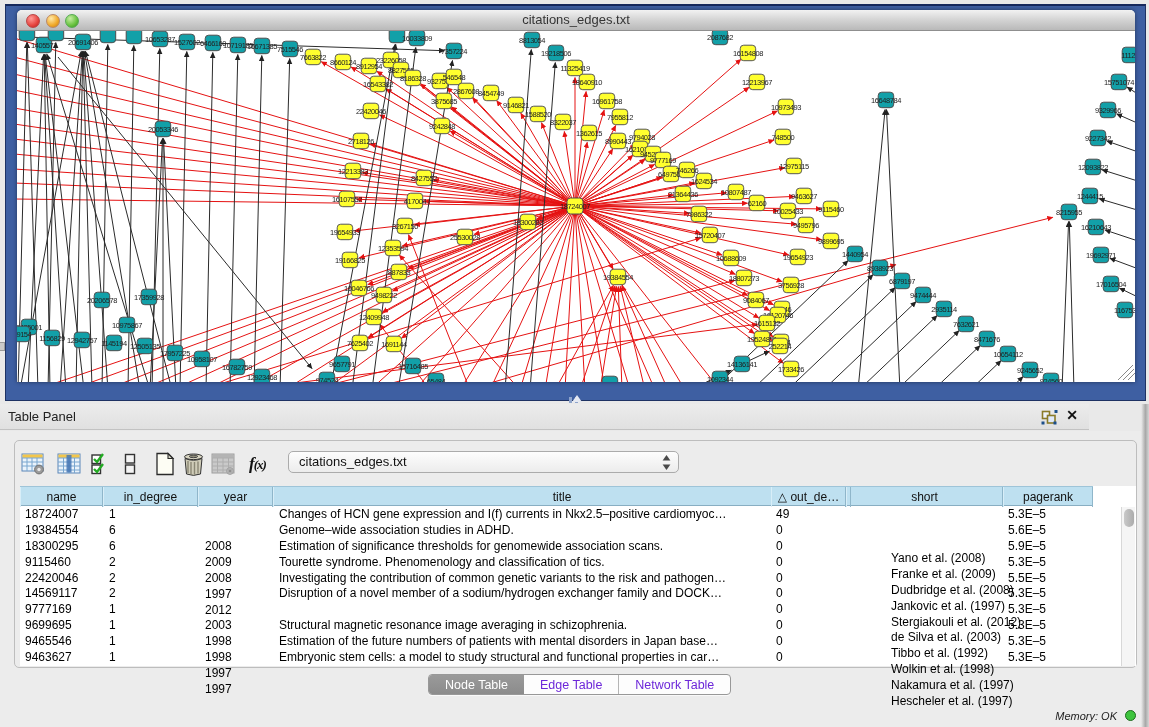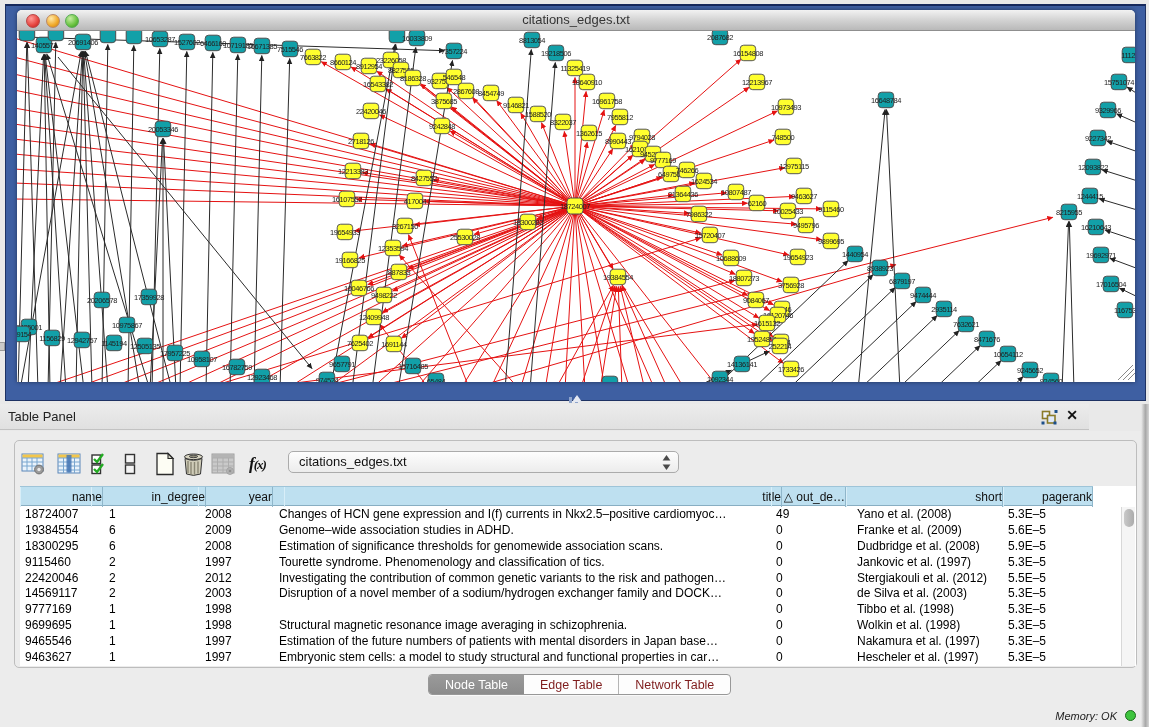--- a/index.html
+++ b/index.html
@@ -10,31 +10,31 @@
 #canvas { position:absolute; left:0; top:21px; width:1118px; height:351px; background:#fff; overflow:hidden; }
 #tpbar { position:absolute; left:0; top:404px; width:1089px; height:26px; background:linear-gradient(#ececec,#e0e0e0); border-bottom:1px solid #c2c2c2;text-align:right; }
 #tpbar .t { position:absolute; left:8px; top:5px; font-size:13px; color:#222; }
 #tparea { position:absolute; left:0; top:431px; width:1149px; height:296px; background:#ececec; }
 #panel { position:absolute; left:14px; top:9px; width:1123px; height:228px; border:1px solid #bdbdbd; border-radius:5px; background:#ececec; }
 .ticon { position:absolute; top:11px; }
 #dd { position:absolute; left:273px; top:10px; width:391px; height:22px; border:1px solid #ababab; border-radius:5px; background:linear-gradient(#fdfdfd,#ececec); font-size:13px; color:#111; line-height:20px; padding-left:10px; }
 #dd .ud { position:absolute; right:7px; top:3px; }
 #tbl { position:absolute; left:5px; top:45px; width:1116px; height:180px; background:#fff; }
 #thead { position:absolute; left:0; top:0; width:1073px; height:20px; background:#bee0f0; border-top:1px solid #9ec4d8; border-bottom:1px solid #88aec2; }
-#thead .h { position:absolute; top:0; height:20px; border-right:1px solid #8fb6ca; border-left:1px solid #d8eef8; font-size:12px; color:#111; text-align:right; line-height:20px; }
+#thead .h { position:absolute; top:0; height:20px; border-right:1px solid #8fb6ca; border-left:1px solid #d8eef8; font-size:12px; color:#111; text-align:center; line-height:20px; }
 #tbody { position:absolute; left:0; top:21px; width:1073px; }
 .tr { height:15.9px; white-space:nowrap; position:relative; }
 .c { position:absolute; top:0; font-size:12px; color:#000; height:15.9px; line-height:15.5px; overflow:hidden; }
-.c0 { left:5px; width:80px; } .c1 { left:89px; width:92px; } .c2 { left:185px; width:72px; }
+.c0 { left:5px; width:80px; } .c1 { left:89px; width:92px; } .c2 { left:185px; width:72px;margin-top:32px; }
 .c3 { left:259px; width:492px; } .c4 { left:756px; width:70px; }
-.c5 { left:837px; width:152px; } .c6 { left:988px; width:88px; }
+.c5 { left:871px; width:152px;margin-top:44px; } .c6 { left:988px; width:88px; }
 #scroll { position:absolute; left:1101px; top:21px; width:14px; height:159px; background:#f5f5f5; border-left:1px solid #d8d8d8; }
 #thumb { position:absolute; left:2px; top:2px; width:10px; height:18px; background:linear-gradient(90deg,#c9c9c9,#ababab); border-radius:5px; }
 #tabs { position:absolute; left:428px; top:243px; height:21px; border:1px solid #989898; border-radius:4px; background:#fdfdfd; font-size:12.5px; overflow:hidden; box-shadow:0 1px 0 rgba(255,255,255,.7); }
-#tabs span { display:inline-block; height:21px; line-height:20px; padding:0 16px; color:#7f1d1d; vertical-align:top; }
+#tabs span { display:inline-block; height:21px; line-height:20px; padding:0 16px; color:#6d28d9; vertical-align:top; }
 #tabs .sel { background:linear-gradient(#9a9a9a,#8a8a8a); color:#fff; }
 #tabs .sep { padding:0; width:1px; background:#b5b5b5; }
 #status { position:absolute; right:32px; top:710px; font-size:11px; color:#222;font-style:italic; }
 #memdot { position:absolute; right:13px; top:710px; width:11px; height:11px; border-radius:50%; background:#3ec43e; border:1.5px solid #1e6b1e; }
 #redge { position:absolute; right:0; top:404px; width:8px; height:323px; background:linear-gradient(90deg,#ececec,#a8a8a8 55%,#d6d6d6); }
 </style></head>
 <body>
 <div id="frame">
   <div id="win">
     <div id="titlebar">
@@ -572,23 +572,23 @@
           <path d="M17.6 17.6l2.8 2.8M20.4 17.6l-2.8 2.8" stroke="#8f8f8f" stroke-width="1.2"></path>
         </svg></div>
     <div class="ticon" style="left:234px;top:13px"><span style="font-family:'Liberation Serif',serif;font-style:italic;font-weight:bold;font-size:17px;color:#111;letter-spacing:-1px">f<span style="font-size:13px">(x)</span></span></div>
     <div id="dd">citations_edges.txt<span class="ud"><svg width="9" height="15" viewBox="0 0 9 15">
             <path d="M4.5 0L8.4 5.6H0.6z" fill="#4a4a4a"></path>
             <path d="M4.5 15L8.4 9.4H0.6z" fill="#4a4a4a"></path>
           </svg></span></div>
     <div id="tbl">
       <div id="thead">
         <div class="h" style="left:0;width:83px">name</div>
-        <div class="h" style="left:71px;width:115px">in_degree</div>
+        <div class="h" style="left:83px;width:95px">in_degree</div>
         <div class="h" style="left:178px;width:75px">year</div>
-        <div class="h" style="left:264px;width:498px">title</div>
+        <div class="h" style="left:253px;width:578px">title</div>
         <div class="h" style="left:751px;width:75px">△ out_de…</div>
         <div class="h" style="left:826px;width:157px">short</div>
         <div class="h" style="left:983px;width:90px">pagerank</div>
       </div>
       <div id="tbody">
           <div class="tr">
             <div class="c c0">18724007</div>
             <div class="c c1">1</div>
             <div class="c c2">2008</div>
             <div class="c c3">Changes of HCN gene expression and I(f) currents in Nkx2.5–positive cardiomyoc…</div>
@@ -639,21 +639,21 @@
             <div class="c c3">Disruption of a novel member of a sodium/hydrogen exchanger family and DOCK…</div>
             <div class="c c4">0</div>
             <div class="c c5">de Silva et al. (2003)</div>
             <div class="c c6">5.3E–5</div>
           </div>
           <div class="tr">
             <div class="c c0">9777169</div>
             <div class="c c1">1</div>
             <div class="c c2">1998</div>
             <div class="c c4">0</div>
-            <div class="c c5">Tibbo et al. (1998)</div>
+            <div class="c c5">Tibbo et al. (1992)</div>
             <div class="c c6">5.3E–5</div>
           </div>
           <div class="tr">
             <div class="c c0">9699695</div>
             <div class="c c1">1</div>
             <div class="c c2">1998</div>
             <div class="c c3">Structural magnetic resonance image averaging in schizophrenia.</div>
             <div class="c c4">0</div>
             <div class="c c5">Wolkin et al. (1998)</div>
             <div class="c c6">5.3E–5</div>

